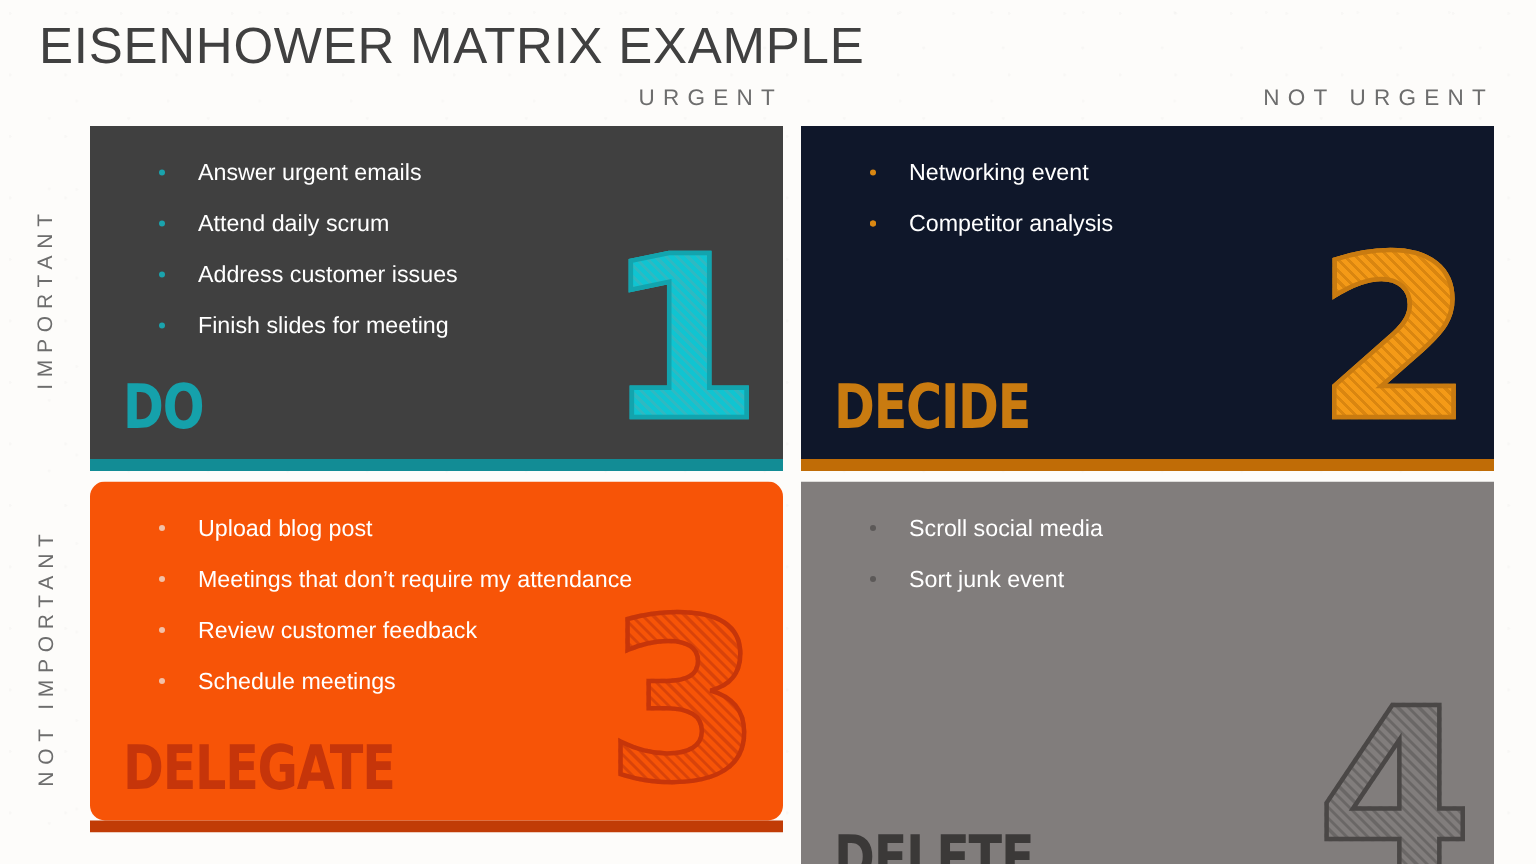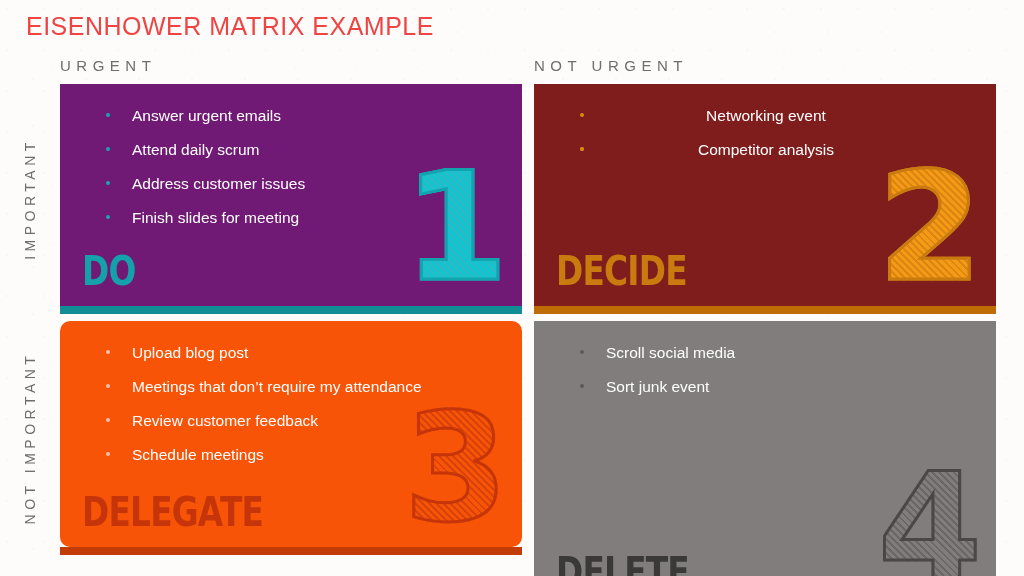--- a/index.html
+++ b/index.html
@@ -26,36 +26,36 @@
       radial-gradient(circle at 84% 14%, rgba(0,0,0,0.016) 0 1px, transparent 1px);
     background-size: 37px 41px, 53px 47px, 61px 59px;
     pointer-events: none;
   }
 
   
   .slide-title {
     position: absolute;
     left: 26px;
     top: 12px;
-    font-size: 25px;
+    font-size: 34px;
     letter-spacing: 0.5px;
-    color: #ef4444;
+    color: #404040;
     font-weight: 400;
     white-space: nowrap;
   }
 
   
   .col-head {
     position: absolute;
     top: 57px;
     font-size: 15px;
     letter-spacing: 5.5px;
     color: #6d6d6d;
     font-weight: 400;
-    text-align: left;
+    text-align: right;
   }
   .col-head.urgent     { left: 60px;  width: 462px; }
   .col-head.not-urgent { left: 534px; width: 462px; }
 
   
   .row-head {
     position: absolute;
     left: 0;
     width: 60px;
     font-size: 14px;
@@ -146,32 +146,32 @@
     font-weight: bold;
     line-height: 1;
     letter-spacing: -4px;
     -webkit-text-fill-color: transparent;
     background-clip: text;
     -webkit-background-clip: text;
   }
 
   
   
-  .q1 .quad-body        { background: #701a75; padding-left: 36px; }
+  .q1 .quad-body        { background: #404040; padding-left: 36px; }
   .q1 .quad-footer-bar  { background: #128c95; }
   .q1 .bullet           { background: #1aa3ad; }
   .q1 .action-word      { color: #15a1ab; }
   .q1 .numeral {
     background-image: repeating-linear-gradient(45deg,
       #2fb9c2 0 2px, #10c4d1 2px 5px);
     -webkit-text-stroke: 3px #12a4ae;
   }
 
   
-  .q2 .quad-body        { background: #7f1d1d; text-align: center; }
+  .q2 .quad-body        { background: #0f172a; }
   .q2 .quad-footer-bar  { background: #c06c06; }
   .q2 .bullet           { background: #d98712; }
   .q2 .action-word      { color: #c97b10; }
   .q2 .numeral {
     background-image: repeating-linear-gradient(45deg,
       #da8610 0 2px, #f49a17 2px 5px);
     -webkit-text-stroke: 3px #c97b10;
   }
 
   

